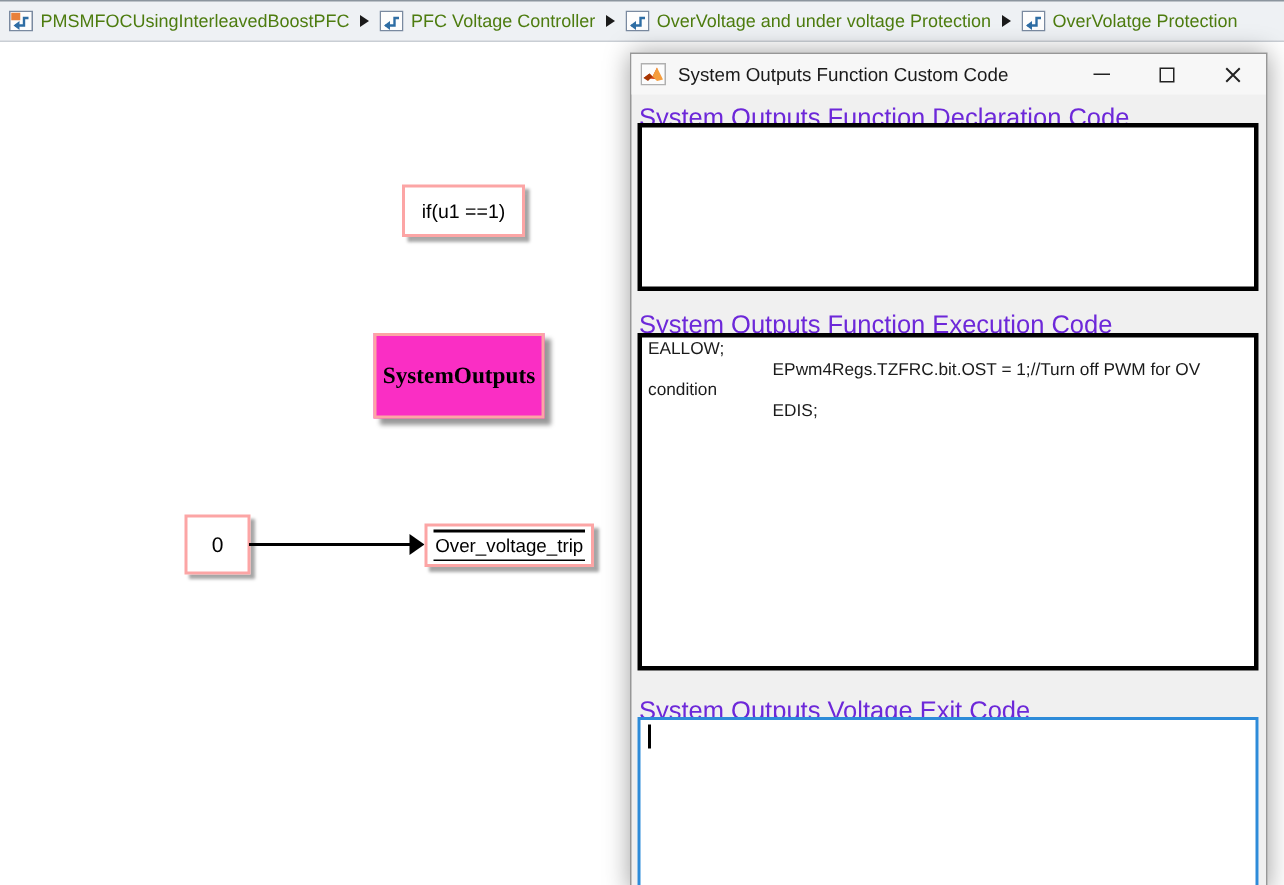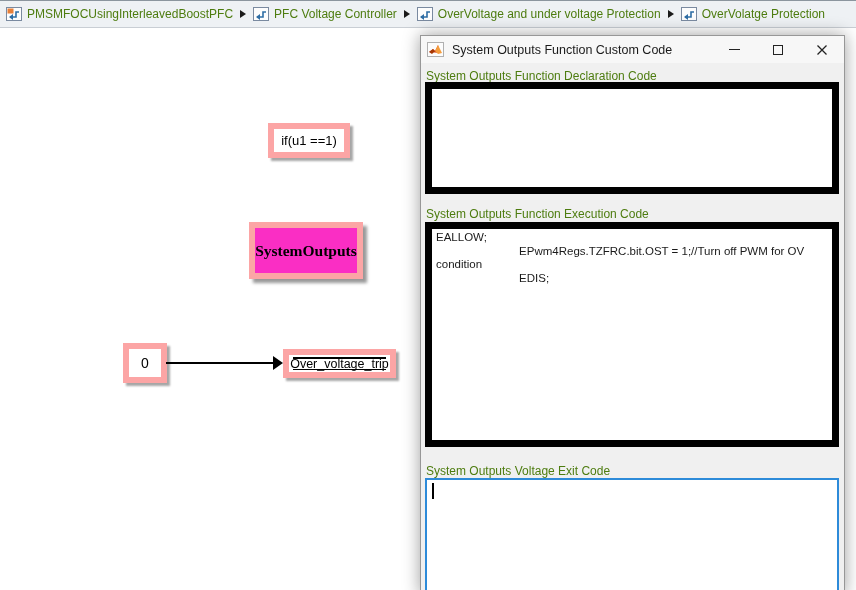--- a/index.html
+++ b/index.html
@@ -17,21 +17,21 @@
     display:flex; align-items:center; padding-left:6px; gap:4px;
     font-size:12px; color:#4d7c0f; white-space:nowrap;
   }
   .crumb{display:flex; align-items:center; gap:5px; cursor:pointer;}
   .bc-icon{width:16px; height:14px; flex:0 0 auto; display:block;}
   .bc-sep{
     width:0;height:0; margin:0 3px;
     border-left:6px solid #1a1a1a; border-top:4.5px solid transparent; border-bottom:4.5px solid transparent;
   }
   
-  .blk{position:absolute; background:#fff; border:6px solid #fca5a5; box-sizing:border-box;
+  .blk{position:absolute; background:#fff; border:2px solid #fca5a5; box-sizing:border-box;
        box-shadow:3px 3px 2px rgba(0,0,0,0.35); display:flex; align-items:center; justify-content:center;
        color:#000;}
   .block-if{left:268px; top:123px; width:82px; height:35px; font-size:13px;}
   .block-sys{left:249px; top:222px; width:114px; height:57px;
        background:var(--magenta_block,#fa2ec4);
        font-family:"Liberation Serif", serif; font-weight:bold; font-size:15.5px; line-height:18px;
        text-align:center; flex-direction:row; box-shadow:4px 4px 3px rgba(0,0,0,0.4);}
   .block-const{left:123px; top:343px; width:44px; height:40px; font-size:14px;}
   .block-dsw{left:283px; top:349px; width:113px; height:29px; font-size:12.5px; white-space:nowrap; overflow:hidden;}
   .dsw-line{position:absolute; left:4px; right:4px; height:1.5px; background:#000;}
@@ -45,29 +45,29 @@
     background:var(--dialog_bg,#f0f0f0); border:1px solid #979797;
     box-shadow:0 0 16px rgba(0,0,0,0.38);
   }
   .titlebar{height:27px; display:flex; align-items:center; background:#f7f7f7; padding-left:6px;}
   .matlab-icon{width:17px; height:15px; display:block;}
   .dlg-title{margin-left:8px; font-size:12.5px; color:#1a1a1a;}
   .win-btns{margin-left:auto; display:flex; height:100%;}
   .win-btn{width:44px; height:100%; display:flex; align-items:center; justify-content:center; cursor:default;}
   .glyph-min{width:11px; height:1.2px; background:#222;}
   .glyph-max{width:10px; height:10px; border:1.2px solid #222; box-sizing:border-box;}
-  .dlg-label{position:absolute; left:5px; font-size:12px; color:#4d7c0f;}
+  .dlg-label{position:absolute; left:5px; font-size:17px; color:#6d28d9;}
   .lbl-decl{top:33px;} .lbl-exec{top:171px;} .lbl-exit{top:428px;}
   .ta-wrap{position:absolute; left:4px; width:414px;}
   .wrap-decl{top:46px; height:112px;}
   .wrap-exec{top:186px; height:225px;}
   .wrap-exit{top:442px; height:150px;}
   textarea.code{
     width:100%; height:100%; box-sizing:border-box; display:block;
-    border:7px solid #000000; background:#fff; resize:none; outline:none; overflow:hidden;
+    border:3px solid #000000; background:#fff; resize:none; outline:none; overflow:hidden;
     font-family:"Liberation Sans", sans-serif; font-size:11.5px; line-height:13.5px;
     color:#1a1a1a; padding:2px 4px; tab-size:13; -moz-tab-size:13;
   }
   textarea.code.focused{border:2px solid var(--accent_focus,#2d8bd9);}
   .caret{position:absolute; left:7px; top:5px; width:1.5px; height:16px; background:#000;}
 </style>
 </head>
 <body>
 
 <div class="screen">

